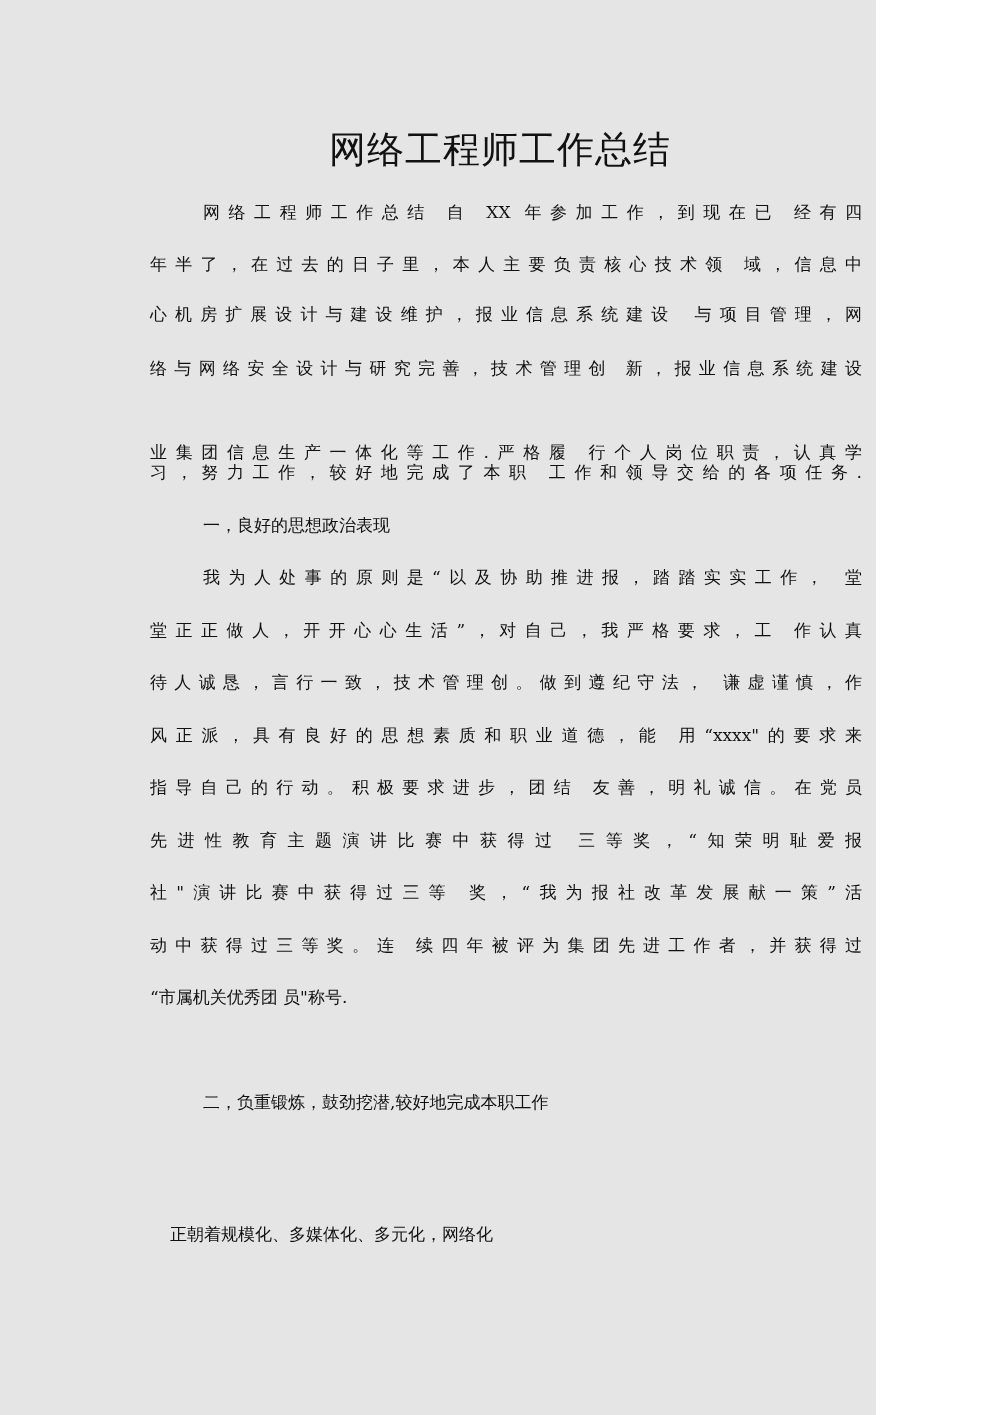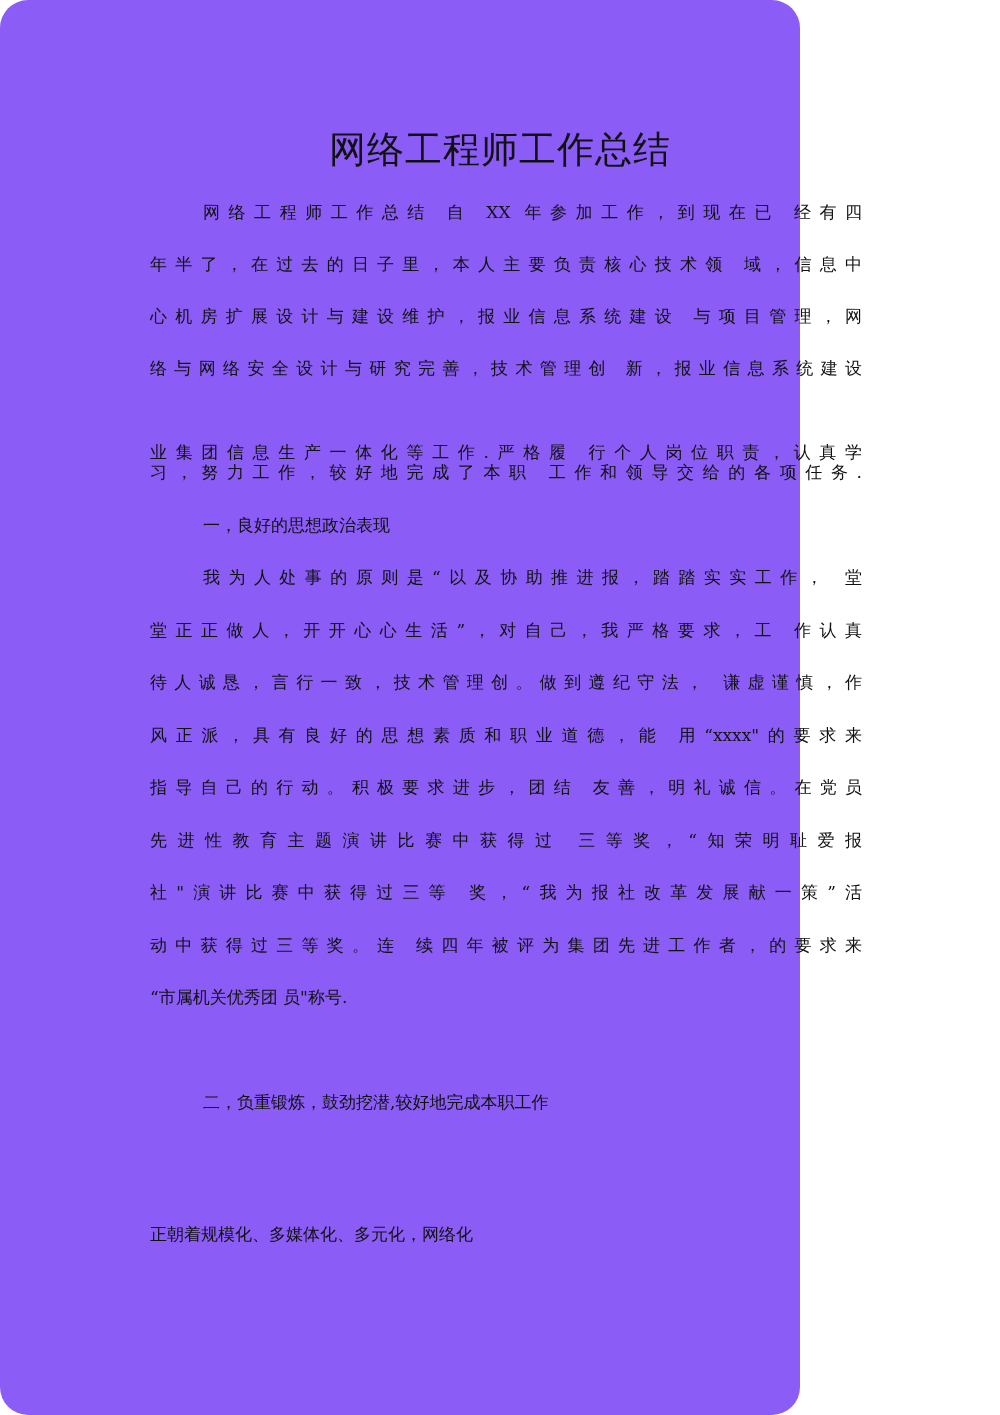--- a/index.html
+++ b/index.html
@@ -12,24 +12,23 @@
       height: 1415px;
       position: relative;
       overflow: hidden;
       font-family: "DejaVu Serif", "Liberation Serif", serif;
       color: #111111;
     }
     .page {
       position: absolute;
       left: 0;
       top: 0;
-      width: 800px;
+      width: 876px;
       height: 1415px;
-      background: #8b5cf6;
-      border-radius: 28px;
+      background: #e5e5e5;
     }
     .title {
       position: absolute;
       left: 0;
       width: 1000px;
       top: 126px;
       text-align: center;
       font-size: 37px;
       line-height: 48px;
       letter-spacing: 1px;
@@ -55,34 +54,34 @@
   </style>
 </head>
 <body>
 
 <div class="page">
 
   <div class="title">网络工程师工作总结</div>
 
   <div class="line indent" style="top:195px;">网络工程师工作总结 自 XX 年参加工作，到现在已 经有四</div>
   <div class="line" style="top:247px;">年半了，在过去的日子里，本人主要负责核心技术领 域，信息中</div>
-  <div class="line" style="top:299px;">心机房扩展设计与建设维护，报业信息系统建设 与项目管理，网</div>
+  <div class="line" style="top:299px;font-family:Liberation Mono, monospace;">心机房扩展设计与建设维护，报业信息系统建设 与项目管理，网</div>
   <div class="line" style="top:351px;">络与网络安全设计与研究完善，技术管理创 新，报业信息系统建设</div>
   <div class="line" style="top:403px;margin-top:32px;">业集团信息生产一体化等工作.严格履 行个人岗位职责，认真学</div>
   <div class="line" style="top:455px;">习，努力工作，较好地完成了本职 工作和领导交给的各项任务.</div>
 
   <div class="line indent last" style="top:508px;">一，良好的思想政治表现</div>
 
   <div class="line indent" style="top:560px;">我为人处事的原则是“以及协助推进报，踏踏实实工作， 堂</div>
   <div class="line" style="top:613px;">堂正正做人，开开心心生活”，对自己，我严格要求，工 作认真</div>
   <div class="line" style="top:665px;">待人诚恳，言行一致，技术管理创。做到遵纪守法， 谦虚谨慎，作</div>
   <div class="line" style="top:718px;">风正派，具有良好的思想素质和职业道德，能 用“xxxx"的要求来</div>
   <div class="line" style="top:770px;">指导自己的行动。积极要求进步，团结 友善，明礼诚信。在党员</div>
   <div class="line" style="top:823px;">先进性教育主题演讲比赛中获得过 三等奖，“知荣明耻爱报</div>
   <div class="line" style="top:875px;">社"演讲比赛中获得过三等 奖，“我为报社改革发展献一策”活</div>
-  <div class="line" style="top:928px;">动中获得过三等奖。连 续四年被评为集团先进工作者，的要求来</div>
+  <div class="line" style="top:928px;">动中获得过三等奖。连 续四年被评为集团先进工作者，并获得过</div>
   <div class="line last" style="top:980px;">“市属机关优秀团 员"称号.</div>
 
   <div class="line indent last" style="top:1085px;">二，负重锻炼，鼓劲挖潜,较好地完成本职工作</div>
 
-  <div class="line last" style="top:1217px;">正朝着规模化、多媒体化、多元化，网络化</div>
+  <div class="line last" style="top:1217px;margin-left:20px;">正朝着规模化、多媒体化、多元化，网络化</div>
 
 </div>
 
 </body></html>

